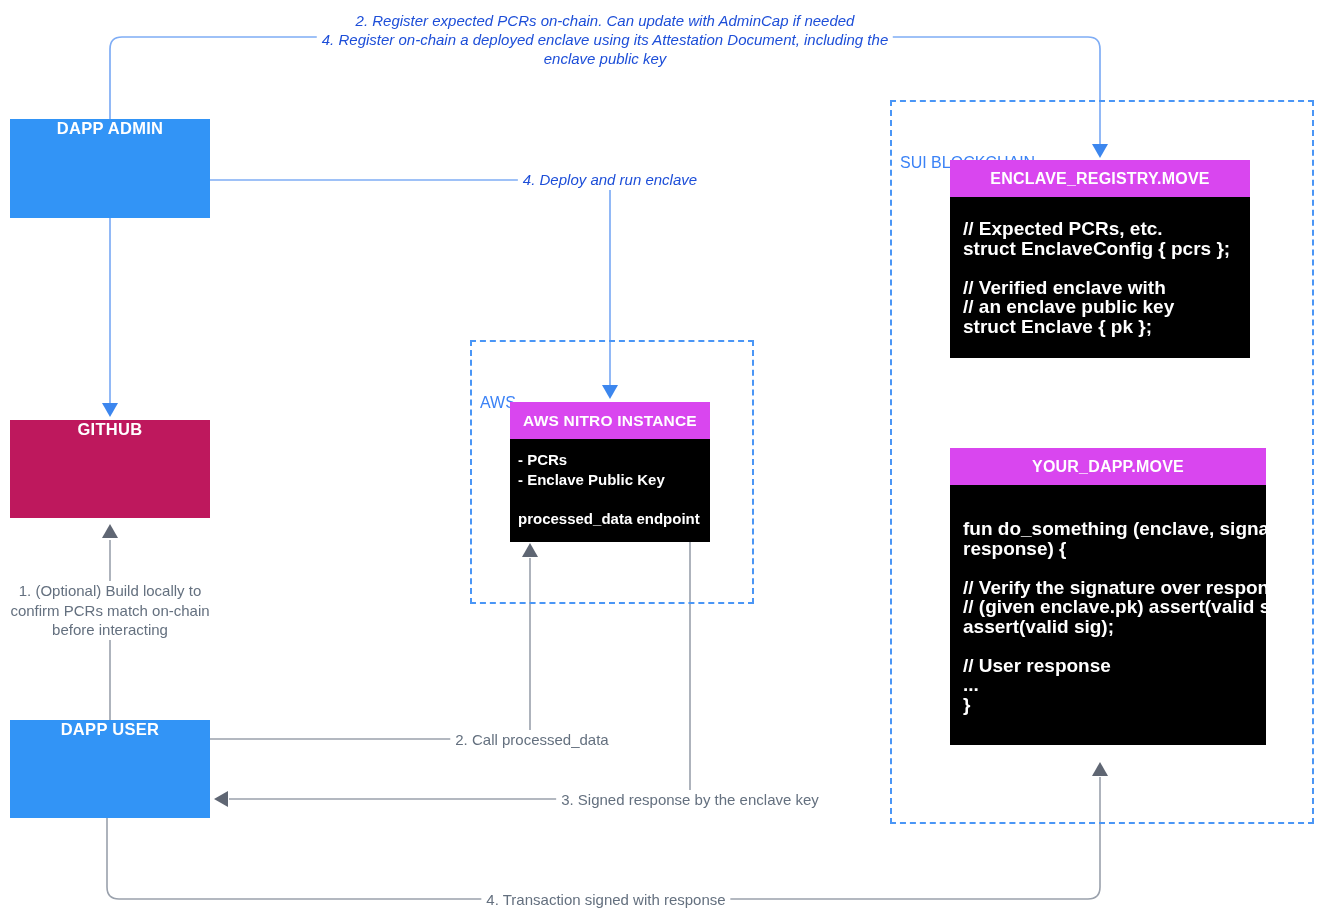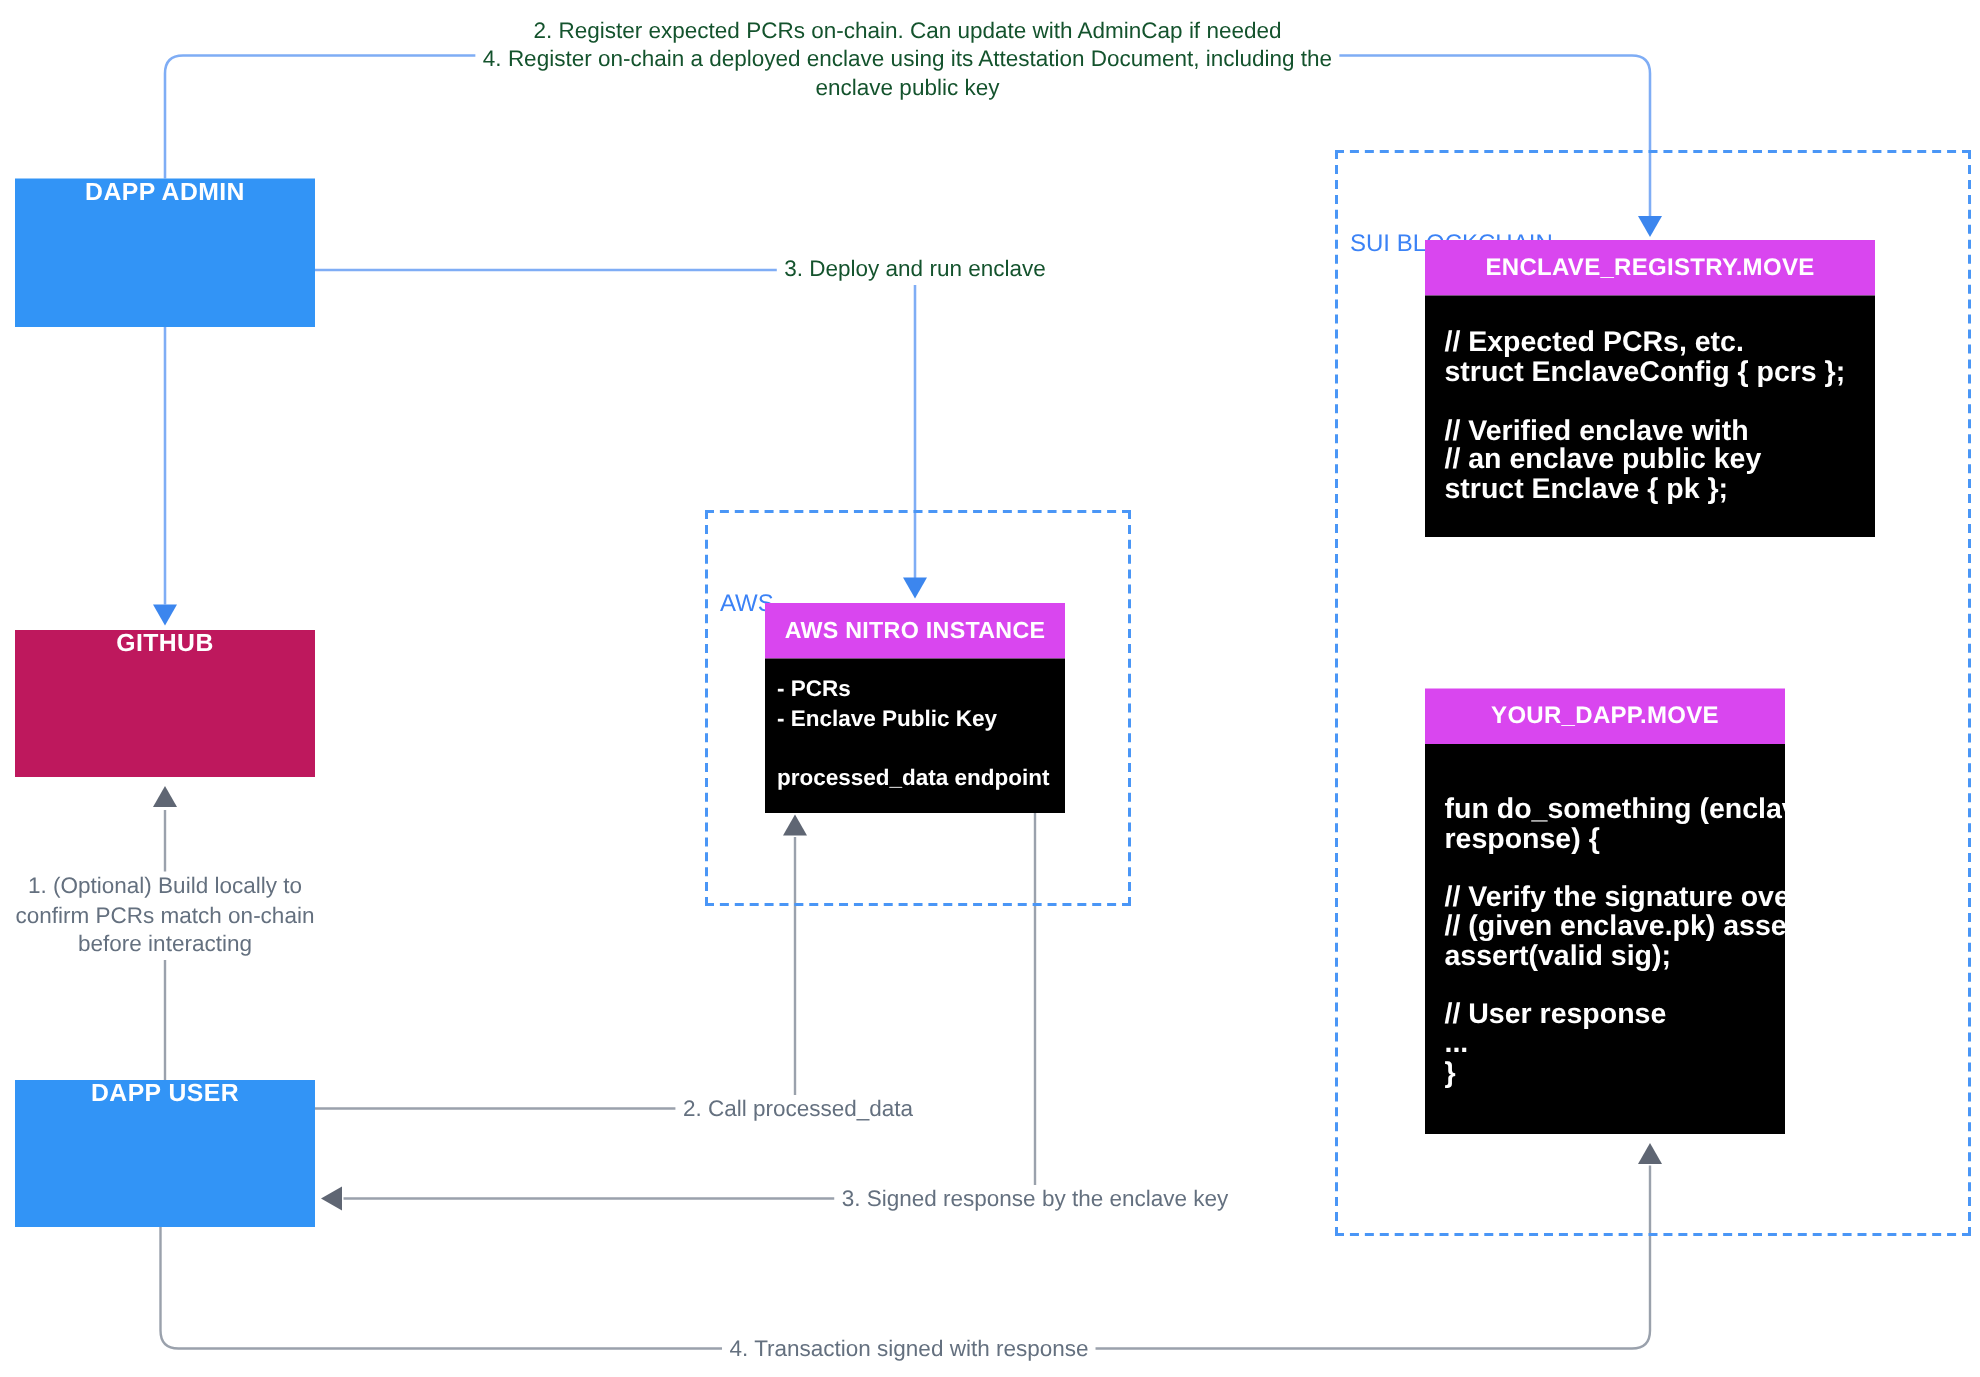--- a/index.html
+++ b/index.html
@@ -23,21 +23,21 @@
 
   .codebox { position:absolute; z-index:4; }
   .codebox .hdr { background:#d946ef; color:#fff; display:flex; align-items:center;
                   justify-content:center; font-weight:700; font-size:16px; letter-spacing:.2px; }
   .codebox .bdy { background:#000; color:#fff; font-weight:600; font-size:19px;
                   line-height:19.5px; box-sizing:border-box; }
   .code-line { min-height:19.5px; white-space:nowrap; }
 
   .lbl { position:absolute; transform:translateX(-50%); background:#fff; white-space:nowrap;
          padding:0 5px; font-size:15px; line-height:19.5px; z-index:5; }
-  .lbl-blue { color:#14532d; }
+  .lbl-blue { color:#1d4ed8;font-style:italic; }
   .lbl-gray { color:#64707f; }
   .lbl-wrap { white-space:normal; text-align:center; }
 </style>
 </head>
 <body>
 
 <div class="canvas">
 
   <svg class="wires" width="1320" height="918">
 
@@ -96,41 +96,41 @@
     <div class="bdy" style="height:161px; padding:22px 8px 0 13px;">
       <div class="code-line">// Expected PCRs, etc.</div>
       <div class="code-line">struct EnclaveConfig { pcrs };</div>
       <div class="code-line"></div>
       <div class="code-line">// Verified enclave with</div>
       <div class="code-line">// an enclave public key</div>
       <div class="code-line">struct Enclave { pk };</div>
     </div>
   </div>
 
-  <div class="codebox" style="left:950px; top:459px; width:240px;">
+  <div class="codebox" style="left:950px; top:448px; width:316px;">
     <div class="hdr" style="height:37px;">YOUR_DAPP.MOVE</div>
     <div class="bdy" style="height:260px; padding:34px 4px 0 13px;">
       <div class="code-line">fun do_something (enclave, signature,</div>
       <div class="code-line">response) {</div>
       <div class="code-line"></div>
       <div class="code-line">// Verify the signature over response</div>
       <div class="code-line">// (given enclave.pk) assert(valid sig);</div>
       <div class="code-line">assert(valid sig);</div>
       <div class="code-line"></div>
       <div class="code-line">// User response</div>
       <div class="code-line">...</div>
       <div class="code-line">}</div>
     </div>
   </div>
 
   <div class="lbl lbl-blue" style="left:605px; top:11px;">2. Register expected PCRs on-chain. Can update with AdminCap if needed</div>
   <div class="lbl lbl-blue" style="left:605px; top:30px;">4. Register on-chain a deployed enclave using its Attestation Document, including the</div>
   <div class="lbl lbl-blue" style="left:605px; top:49px;">enclave public key</div>
 
-  <div class="lbl lbl-blue" style="left:610px; top:170px;">3. Deploy and run enclave</div>
+  <div class="lbl lbl-blue" style="left:610px; top:170px;">4. Deploy and run enclave</div>
 
 
   <div class="lbl lbl-gray lbl-wrap" style="left:110px; top:581px; width:200px;">1. (Optional) Build locally to confirm PCRs match on-chain before interacting</div>
 
   <div class="lbl lbl-gray" style="left:532px; top:730px;">2. Call processed_data</div>
 
   <div class="lbl lbl-gray" style="left:690px; top:790px;">3. Signed response by the enclave key</div>
 
   <div class="lbl lbl-gray" style="left:606px; top:890px;">4. Transaction signed with response</div>
 

